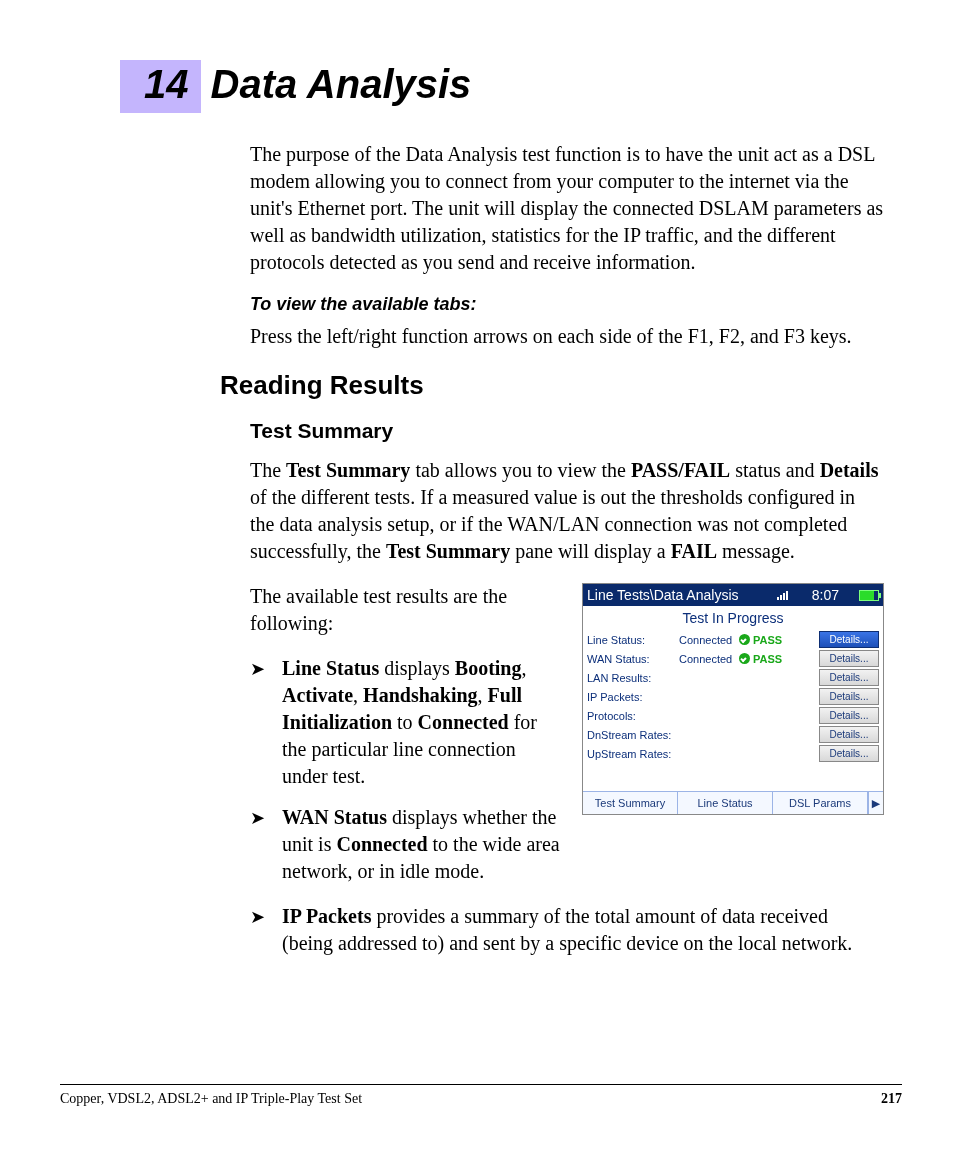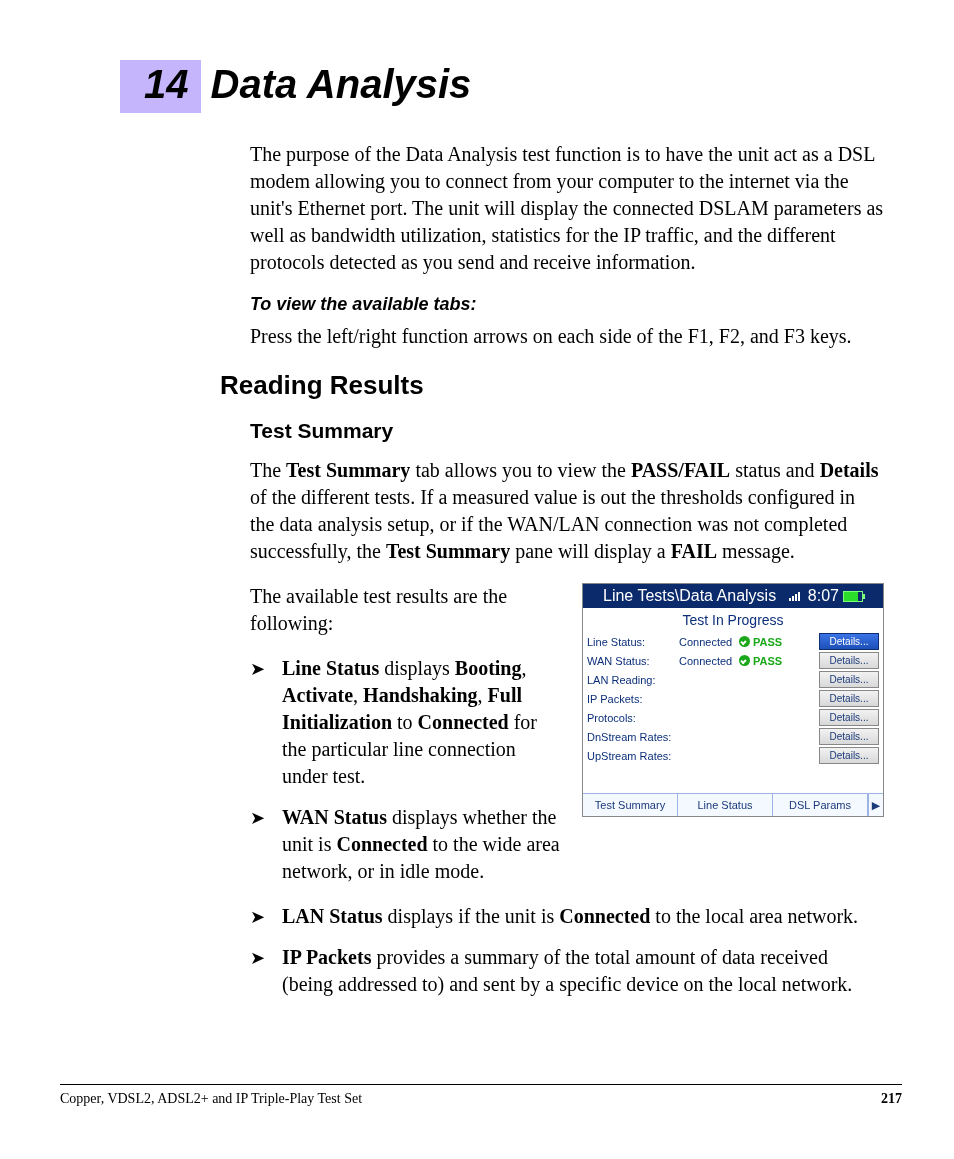--- a/index.html
+++ b/index.html
@@ -103,22 +103,23 @@
     font-family: Tahoma, Verdana, Arial, sans-serif;
     font-size: 11px;
     background: #fff;
     flex: 0 0 300px;
   }
   .dev-title {
     background: #0a2a6b;
     color: #fff;
     display: flex;
     align-items: center;
-    padding: 3px 20px;
-    font-size: 16px;
+    padding: 3px 4px;
+    font-size: 14px;
+    gap: 16px;
   }
   .dev-title .t { flex: 1; }
   .dev-title .clock { margin: 0 4px; color:#fff; }
   .dev-title .batt {
     width: 18px; height: 9px; border:1px solid #7cff7c; position:relative; background:#0a2a6b;
   }
   .dev-title .batt::after{content:"";position:absolute;right:-3px;top:2px;width:2px;height:5px;background:#7cff7c;}
   .dev-title .batt i{display:block;height:100%;width:80%;background:#2bdc2b;}
   .dev-title .sig {
     display:flex;align-items:flex-end;gap:1px;margin-right:4px;height:10px;
@@ -248,21 +249,21 @@
             <div class="dev-row">
               <span class="lbl">WAN Status:</span>
               <span class="val">Connected</span>
               <span class="st">
                 <span class="chk"></span>
                 <span class="pass">PASS</span>
               </span>
               <span class="dev-btn">Details...</span>
             </div>
             <div class="dev-row">
-              <span class="lbl">LAN Reading:</span>
+              <span class="lbl">LAN Results:</span>
               <span class="val"></span>
               <span class="st"></span>
               <span class="dev-btn">Details...</span>
             </div>
             <div class="dev-row">
               <span class="lbl">IP Packets:</span>
               <span class="val"></span>
               <span class="st"></span>
               <span class="dev-btn">Details...</span>
             </div>
@@ -289,21 +290,20 @@
         <div class="dev-tabs">
           <div class="dev-tab">Test Summary</div>
           <div class="dev-tab">Line Status</div>
           <div class="dev-tab">DSL Params</div>
           <div class="dev-scroll">▶</div>
         </div>
       </div>
     </div>
 
     <ul class="bullets" id="bullets-full" style="margin-top:4px">
-        <li><span></span><b>LAN Status</b><span> displays if the unit is </span><b>Connected</b><span> to the local area network.</span></li>
         <li><span></span><b>IP Packets</b><span> provides a summary of the total amount of data received (being addressed to) and sent by a specific device on the local network.</span></li>
       </ul>
   </div>
 
   <div class="footer">
     <span>Copper, VDSL2, ADSL2+ and IP Triple-Play Test Set</span>
     <span class="pg">217</span>
   </div>
 
 </div>

